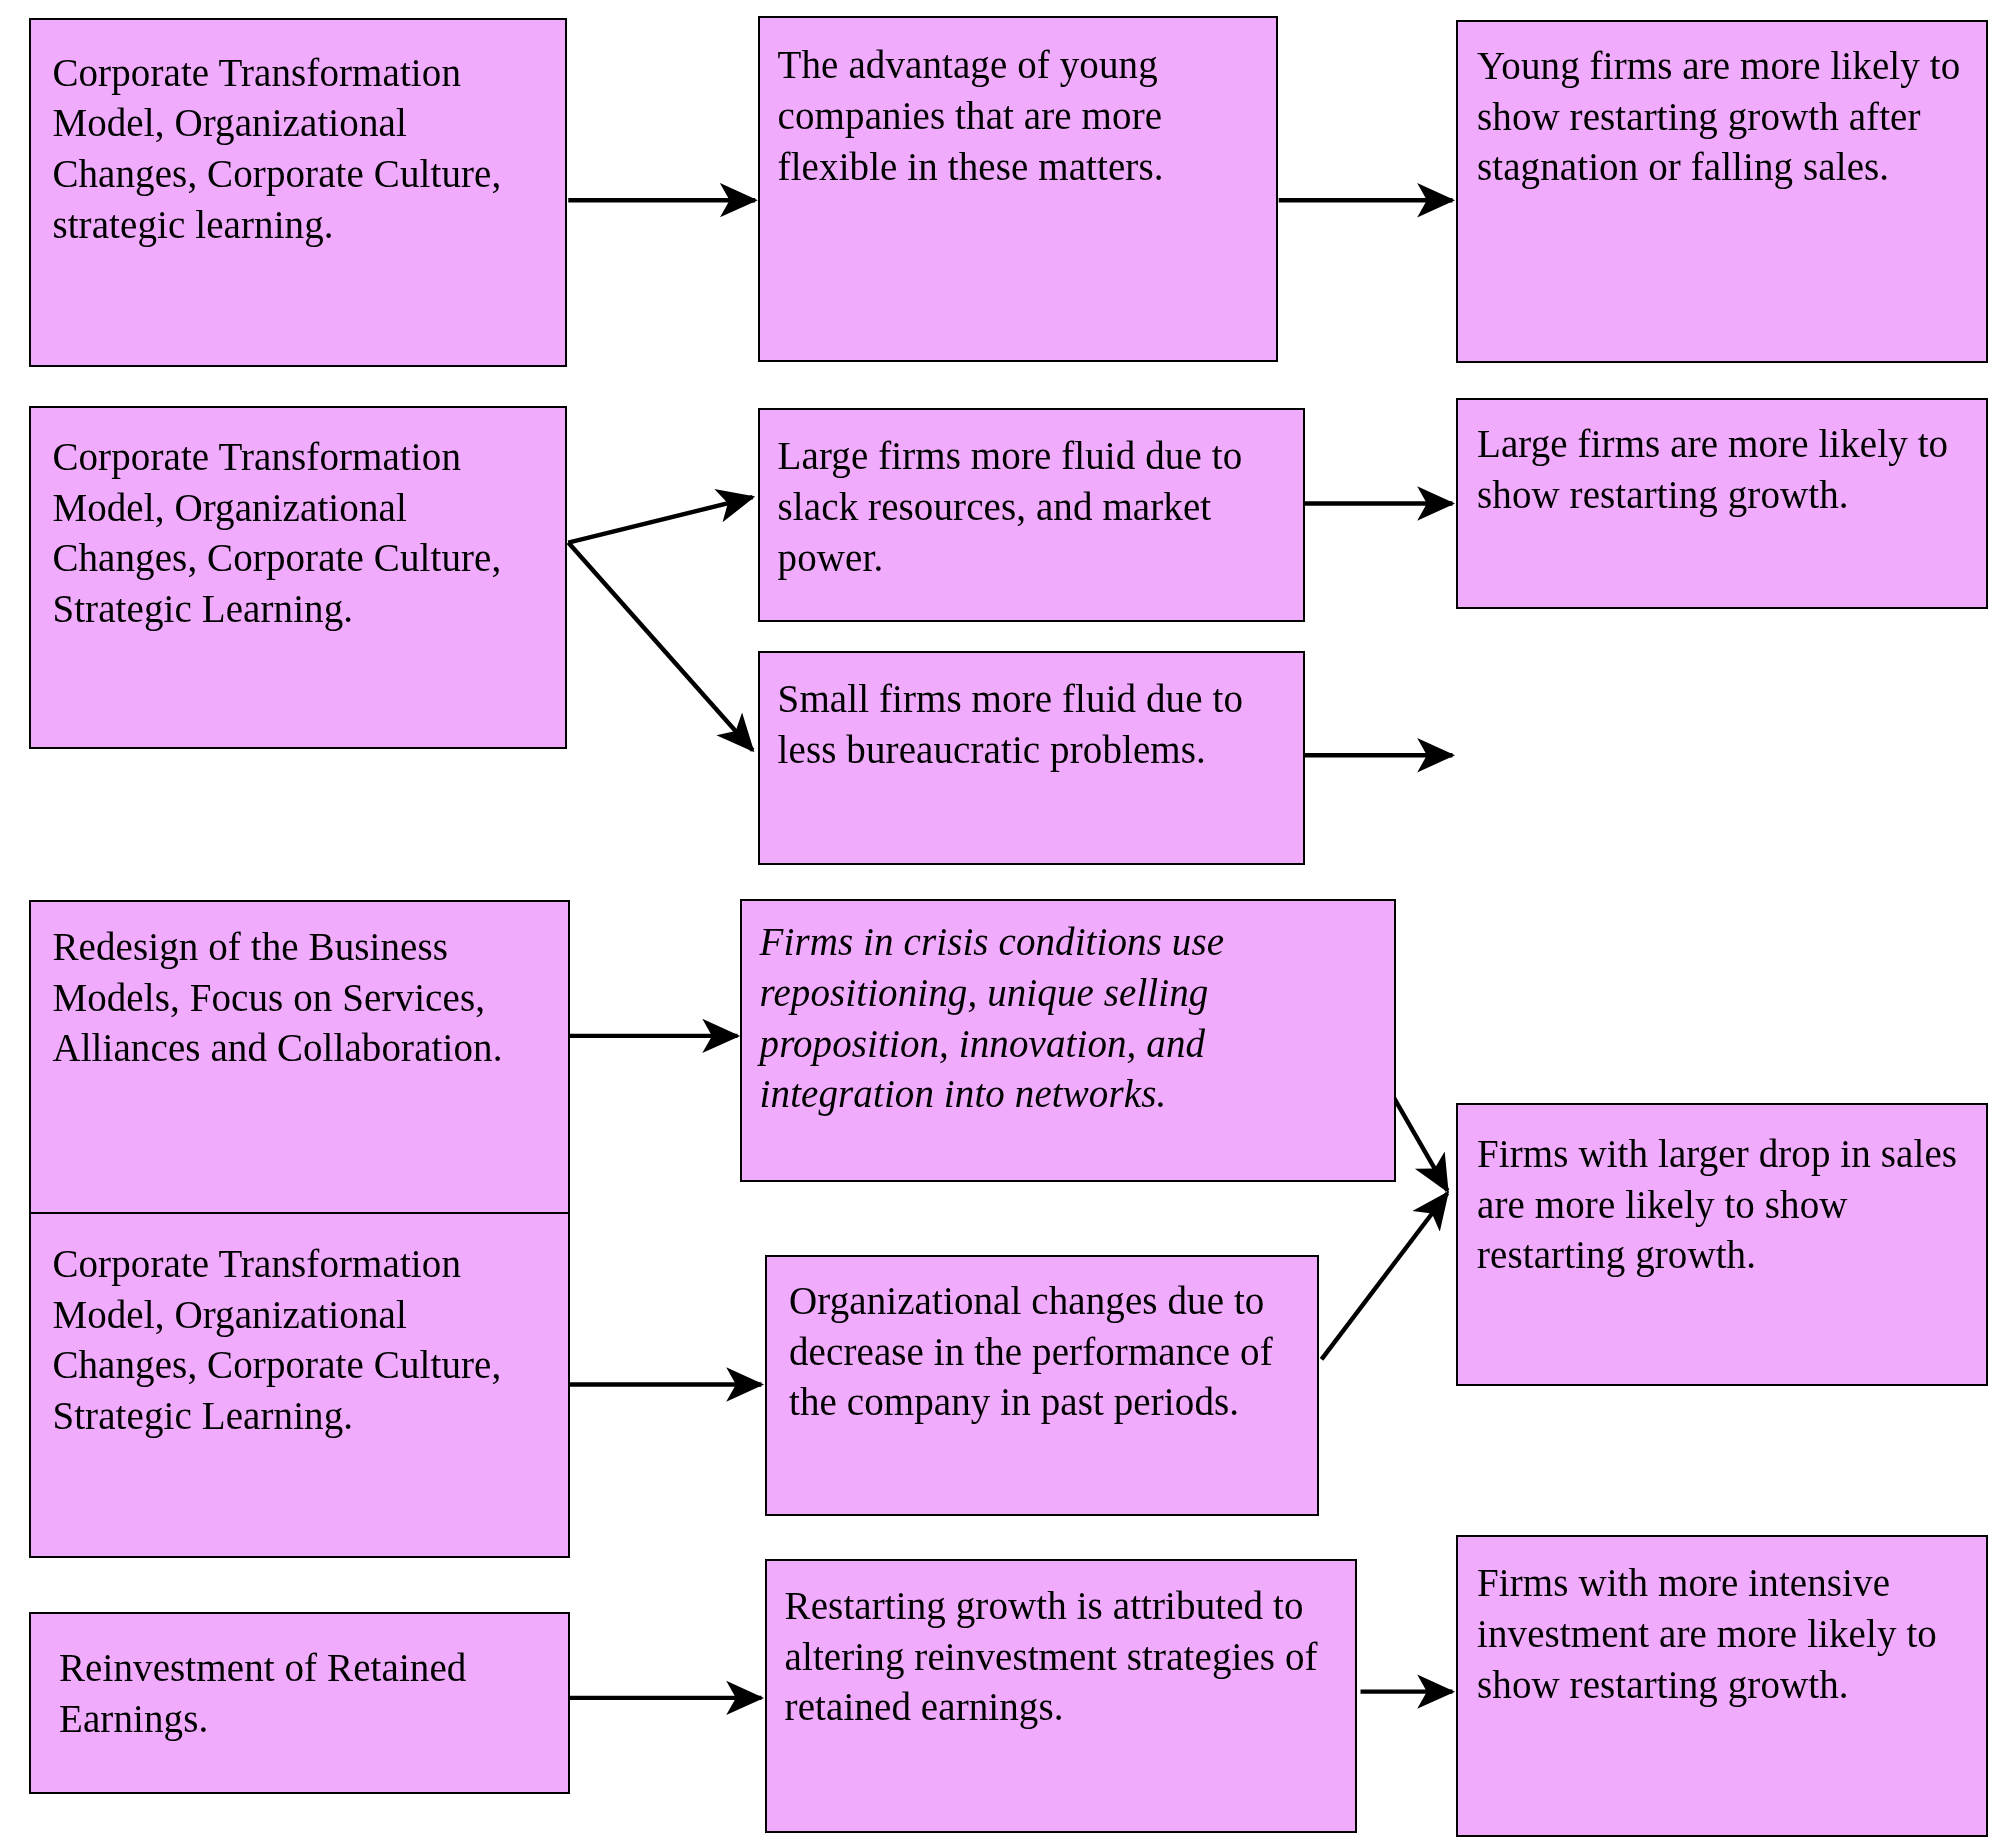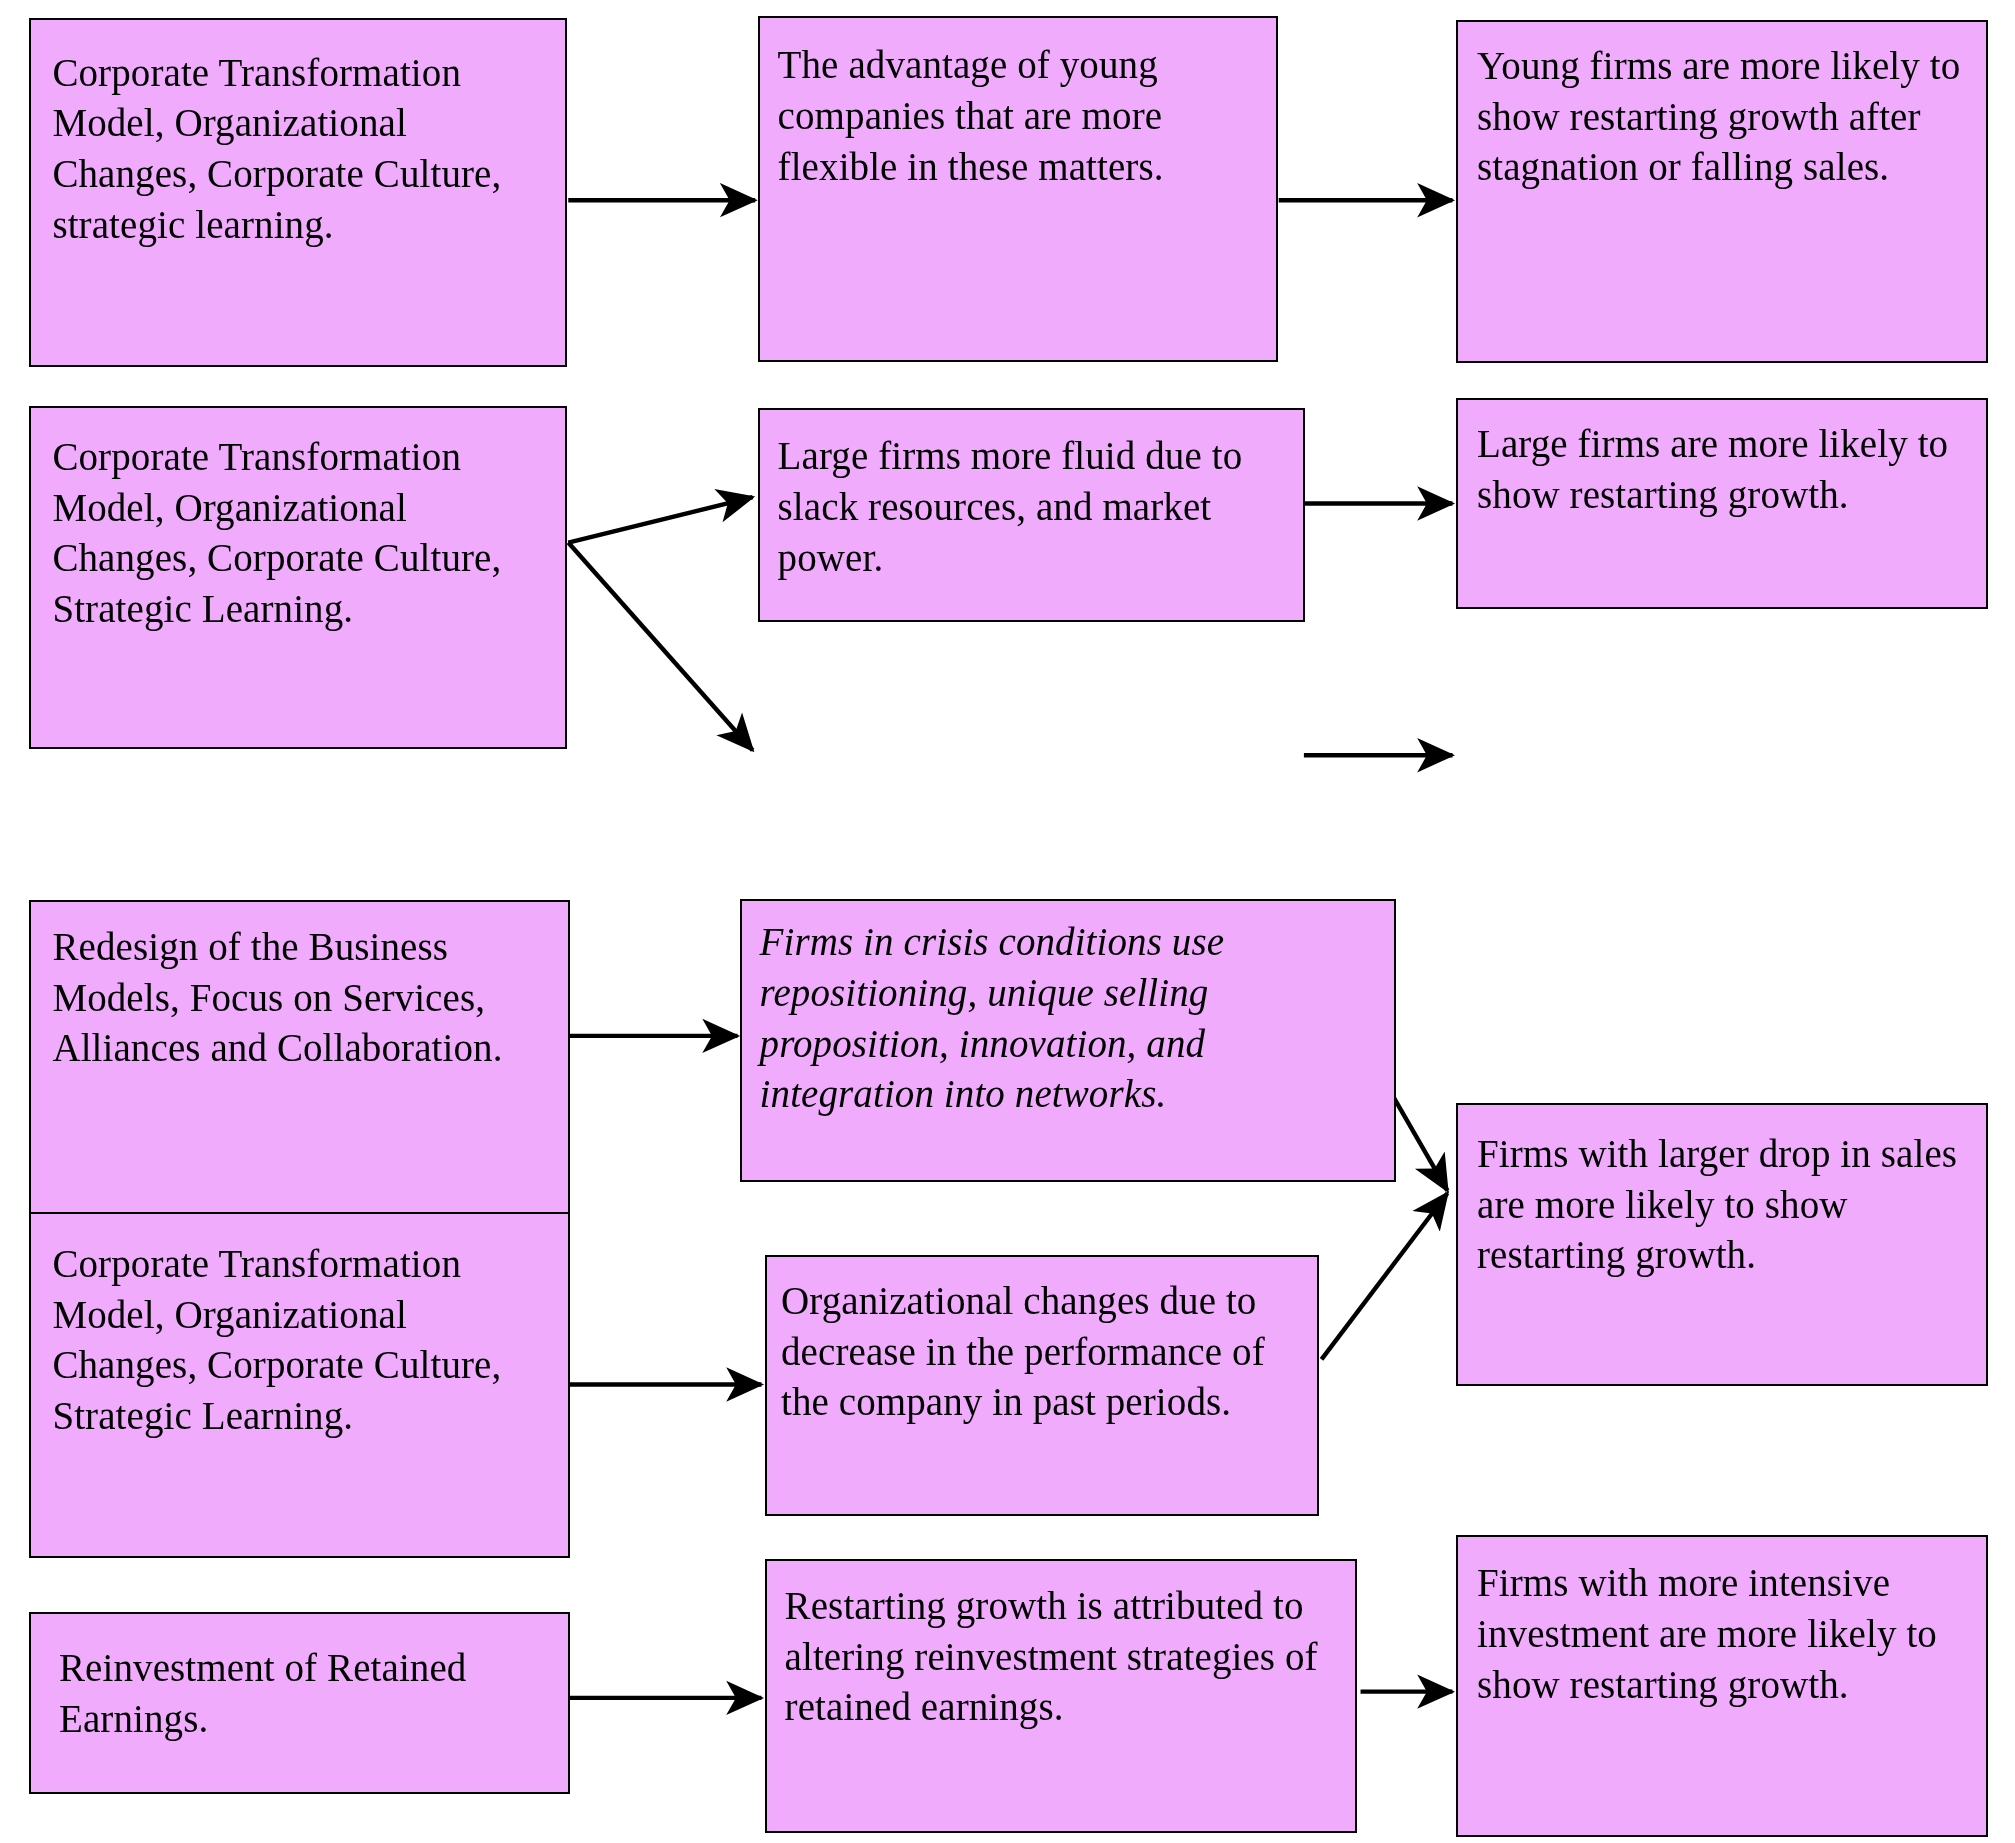--- a/index.html
+++ b/index.html
@@ -121,39 +121,42 @@
   </div>
 
   <div class="node" style="left:758px; top:408px; width:547px; height:214px; padding:21.4px 19px 0 17.6px;">
     <span class="txt">Large firms more fluid due to slack resources, and market power.</span>
   </div>
 
   <div class="node" style="left:1456px; top:398px; width:532px; height:211px; padding:19px 17.6px 0 19px;">
     <span class="txt">Large firms are more likely to show restarting growth.</span>
   </div>
 
+  <div class="node" style="left:758px; top:651px; width:547px; height:214px; padding:21.4px 19px 0 17.6px;">
+    <span class="txt">Small firms more fluid due to less bureaucratic problems.</span>
+  </div>
 
 
   <div class="node" style="left:29px; top:900px; width:541px; height:354px; padding:20px 21.4px 0 21.4px;justify-content:center;">
     <span class="txt">Redesign of the Business Models, Focus on Services, Alliances and Collaboration.</span>
   </div>
 
   <div class="node" style="left:740px; top:899px; width:656px; height:283px; padding:16.4px 17.6px 0 17.6px;font-style:italic;">
     <span class="txt">Firms in crisis conditions use repositioning, unique selling proposition, innovation, and integration into networks.</span>
   </div>
 
   <div class="node" style="left:1456px; top:1103px; width:532px; height:283px; padding:24px 17.6px 0 19px;">
     <span class="txt">Firms with larger drop in sales are more likely to show restarting growth.</span>
   </div>
 
   <div class="node" style="left:29px; top:1212px; width:541px; height:346px; padding:25px 21.4px 0 21.4px;">
     <span class="txt">Corporate Transformation Model, Organizational Changes, Corporate Culture, Strategic Learning.</span>
   </div>
 
-  <div class="node" style="left:765px; top:1255px; width:554px; height:261px; padding:19px 19px 0 14px;">
+  <div class="node" style="left:765px; top:1255px; width:554px; height:261px; padding:19px 19px 0 22px;">
     <span class="txt">Organizational changes due to decrease in the performance of the company in past periods.</span>
   </div>
 
   <div class="node" style="left:29px; top:1612px; width:541px; height:182px; padding:29px 21.4px 0 28px;">
     <span class="txt">Reinvestment of Retained Earnings.</span>
   </div>
 
   <div class="node" style="left:765px; top:1559px; width:592px; height:274px; padding:20px 19px 0 17.6px;">
     <span class="txt">Restarting growth is attributed to altering reinvestment strategies of retained earnings.</span>
   </div>

